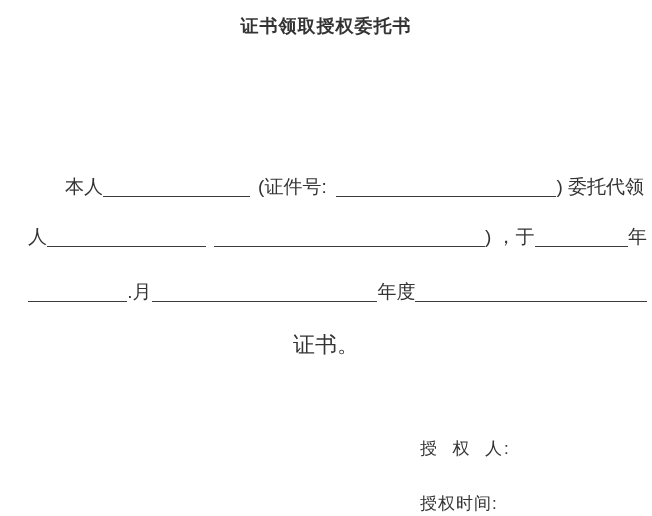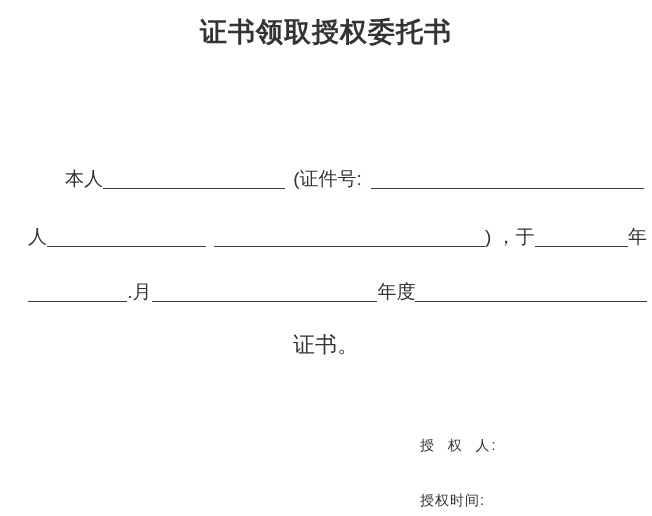--- a/index.html
+++ b/index.html
@@ -19,21 +19,21 @@
     background:var(--bg-color);
     color:var(--text-color);
     overflow:hidden;
   }
   .doc-title{
     position:absolute;
     top:14px;
     left:0;
     right:0;
     text-align:center;
-    font-size:27px;
+    font-size:18px;
     font-weight:bold;
     letter-spacing:1px;
     color:var(--text-color);
   }
   .line{
     position:absolute;
     display:flex;
     align-items:flex-end;
     height:26px;
     font-size:19px;
@@ -44,52 +44,53 @@
     white-space:pre;
     flex:0 0 auto;
   }
   .blank{
     flex-grow:1;
     height:0;
     border-bottom:1px solid var(--line-color);
     margin-bottom:3px;
   }
   .gap{margin-left:8px;margin-right:9px;}
-  .line-1{top:166px;left:65px;right:8px;text-align:right;}
+  .line-1{top:174px;left:65px;right:8px;text-align:right;}
   .line-2{top:224px;left:28px;right:5px;}
   .line-3{top:279px;left:28px;right:5px;}
   .line-4{
     position:absolute;
     top:330px;left:0;right:0;
     text-align:center;
     font-size:22px;
     color:var(--text-color);
   }
   .sig{
     position:absolute;
     left:420px;
-    font-size:14px;
+    font-size:17px;
     white-space:pre;
     color:var(--text-color);
   }
   .sig-authorizer{top:437px;letter-spacing:2px;}
   .sig-time{top:492px;letter-spacing:1px;}
 </style>
 </head>
 <body>
 
 <div class="page">
 
   <div class="doc-title">证书领取授权委托书</div>
 
   <div class="line line-1">
     <span class="txt">本人</span>
     <span class="blank" style="flex-grow:2;"></span>
     <span class="txt gap">(证件号:</span>
     <span class="blank" style="flex-grow:3;"></span>
+    <span class="txt">) 委托代领</span>
   </div>
 
   <div class="line line-2">
     <span class="txt">人</span>
     <span class="blank" style="flex-grow:1.7;"></span>
     <span class="blank" style="flex-grow:2.9;margin-left:8px;"></span>
     <span class="txt">) ，于</span>
     <span class="blank" style="flex-grow:1;"></span>
     <span class="txt">年</span>
   </div>

